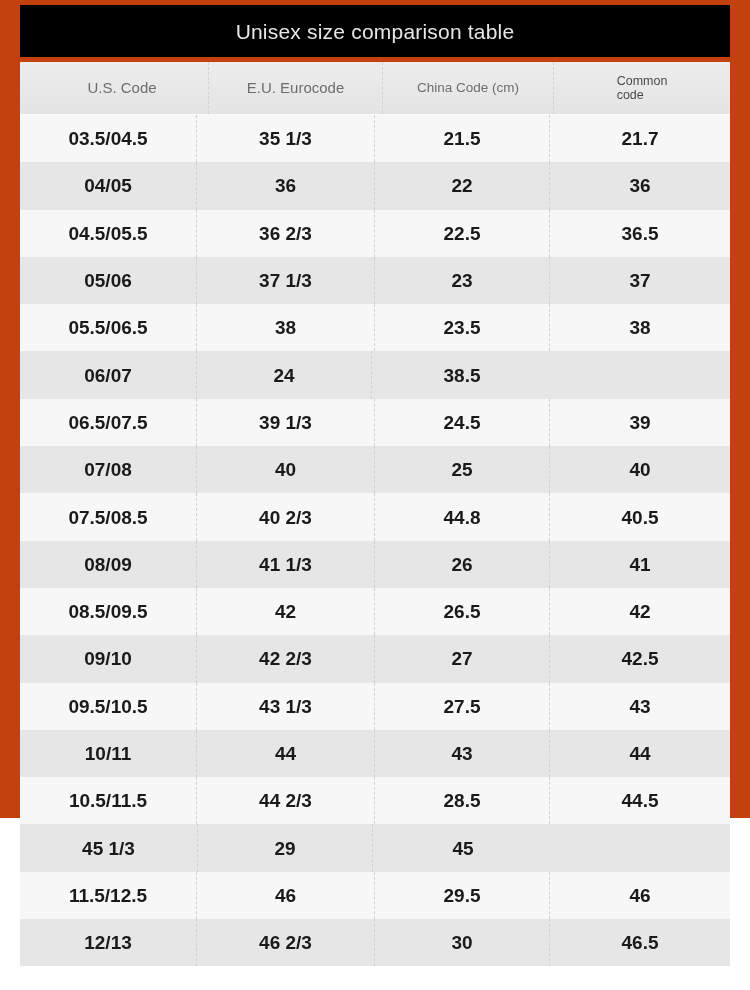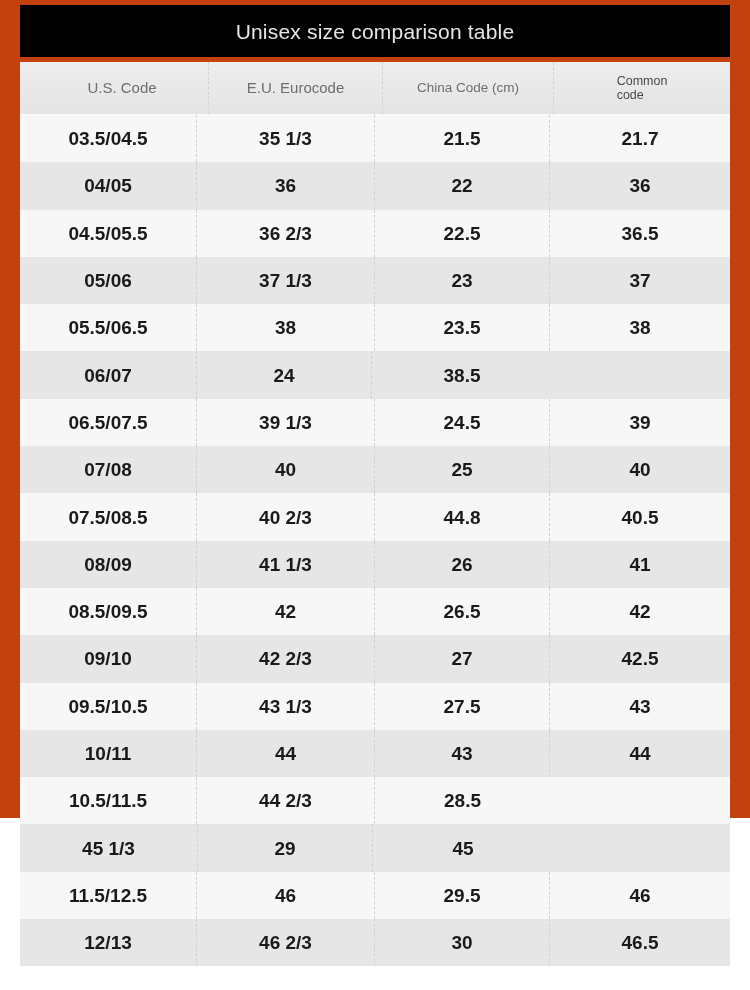--- a/index.html
+++ b/index.html
@@ -340,20 +340,23 @@
         <div class="row data-row light">
           <div class="cell data-cell c0">
             <span class="cell-value">10.5/11.5</span>
           </div>
           <div class="cell data-cell c1">
             <span class="cell-value">44 2/3</span>
           </div>
           <div class="cell data-cell c2">
             <span class="cell-value">28.5</span>
           </div>
+          <div class="cell data-cell c3">
+            <span class="cell-value">44.5</span>
+          </div>
         </div>
         <div class="row data-row shade">
           <div class="cell data-cell c1">
             <span class="cell-value">45 1/3</span>
           </div>
           <div class="cell data-cell c2">
             <span class="cell-value">29</span>
           </div>
           <div class="cell data-cell c3">
             <span class="cell-value">45</span>

